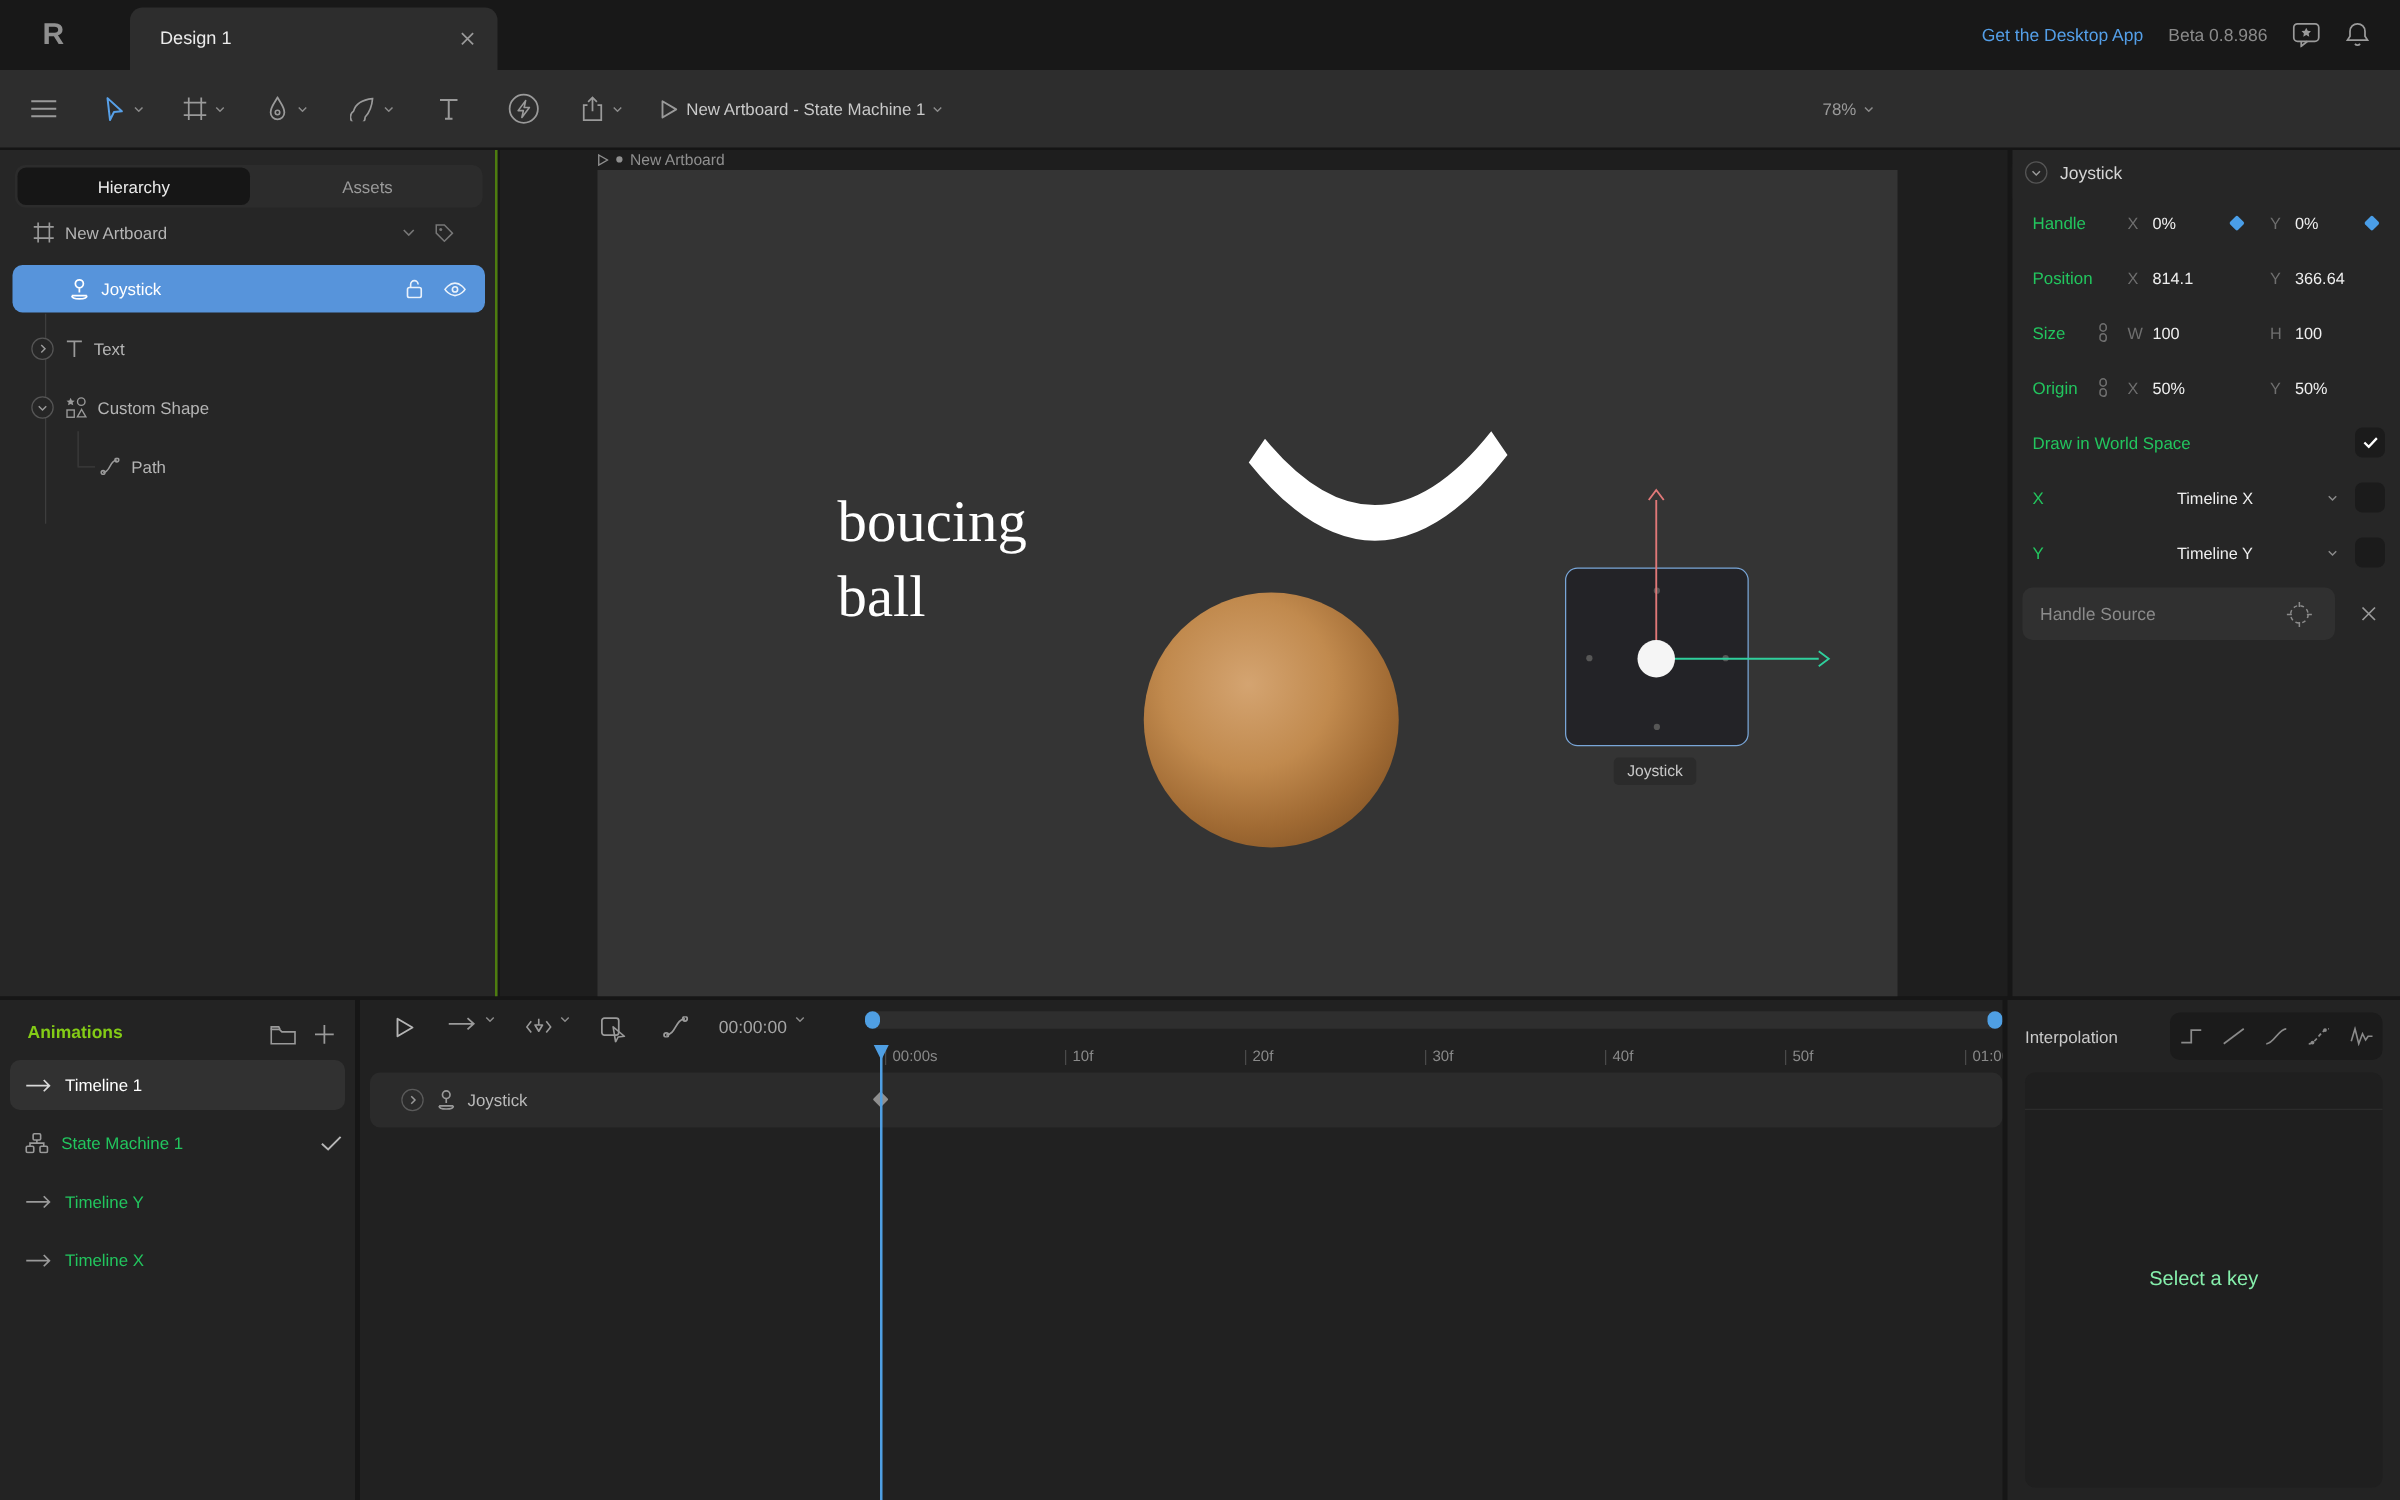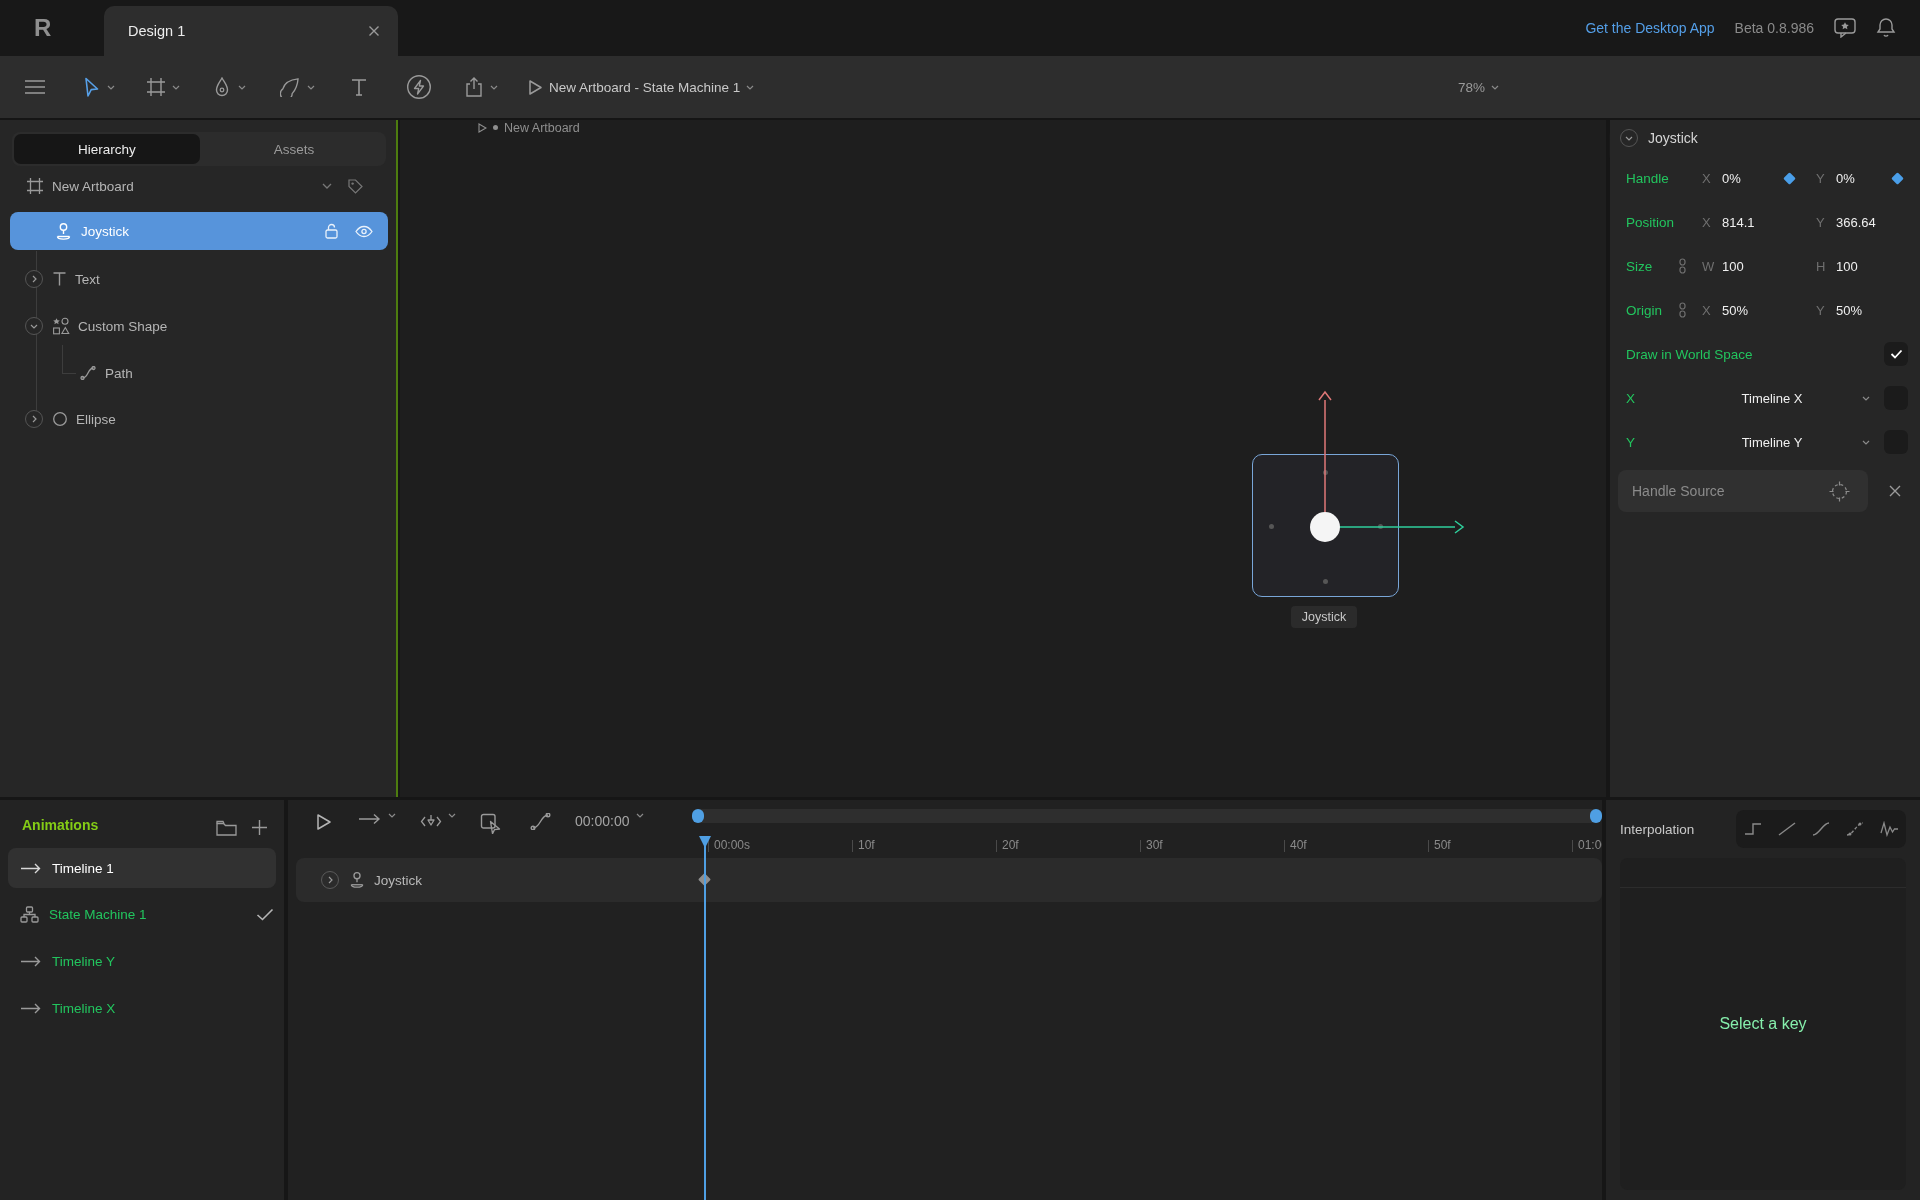--- a/index.html
+++ b/index.html
@@ -279,42 +279,39 @@
     <span style="margin-left:80px">
         <svg width="17" height="14" viewBox="0 0 17 14" fill="none" stroke="#9a9a9a" stroke-width="1.3">
           <path d="M2.5 12C8.5 12 7.5 2 13.5 2"></path>
           <circle cx="2.5" cy="12" r="1.5"></circle>
           <circle cx="13.5" cy="2" r="1.5"></circle>
         </svg>
       </span>
     <span class="lbl">Path</span>
   </div>
 
-  <div class="tree-row" style="top:280px">
-    <span class="disc" style="left:25px">
-        <svg width="5" height="8" viewBox="0 0 5 8">
-          <path d="M1 1l3 3-3 3" stroke="#999" fill="none" stroke-width="1.2"></path>
-        </svg>
-      </span>
-    <span style="margin-left:52px">
-        <svg width="16" height="16" viewBox="0 0 16 16">
-          <circle cx="8" cy="8" r="6.3" fill="none" stroke="#9a9a9a" stroke-width="1.3"></circle>
-        </svg>
-      </span>
-    <span class="lbl">Ellipse</span>
-  </div>
 </div>
 
 <div id="canvas">
   <div id="artboard-label">
     <svg width="9" height="10" viewBox="0 0 9 10">
         <path d="M1 1l7 4-7 4z" fill="none" stroke="#8f8f8f" stroke-width="1.1"></path>
       </svg>
     <span style="width:5px;height:5px;border-radius:50%;background:#8f8f8f;display:inline-block"></span>
     <span>New Artboard</span>
+  </div>
+  <div id="artboard">
+    <div id="board-text">
+      <div>boucing</div>
+      <div>ball</div>
+    </div>
+    <svg style="position:absolute;left:517px;top:202px" width="215" height="100" viewBox="0 0 215 100">
+        <path d="M4,32 Q107,160 211,26 L198,7 Q107,122 17,13 Z" fill="#fff"></path>
+      </svg>
+    <div id="ball"></div>
   </div>
   <div id="joy-box"></div>
   <div class="joy-dot" style="left:923px;top:350px"></div>
   <div class="joy-dot" style="left:869px;top:404px"></div>
   <div class="joy-dot" style="left:978px;top:404px"></div>
   <div class="joy-dot" style="left:923px;top:459px"></div>
   <svg style="position:absolute;left:917px;top:270px" width="16" height="140" viewBox="0 0 16 140">
       <path d="M8 10v128" stroke="#e07878" stroke-width="1.5"></path>
       <path d="M2 10L8 2l6 8" fill="none" stroke="#e07878" stroke-width="1.5"></path>
     </svg>

